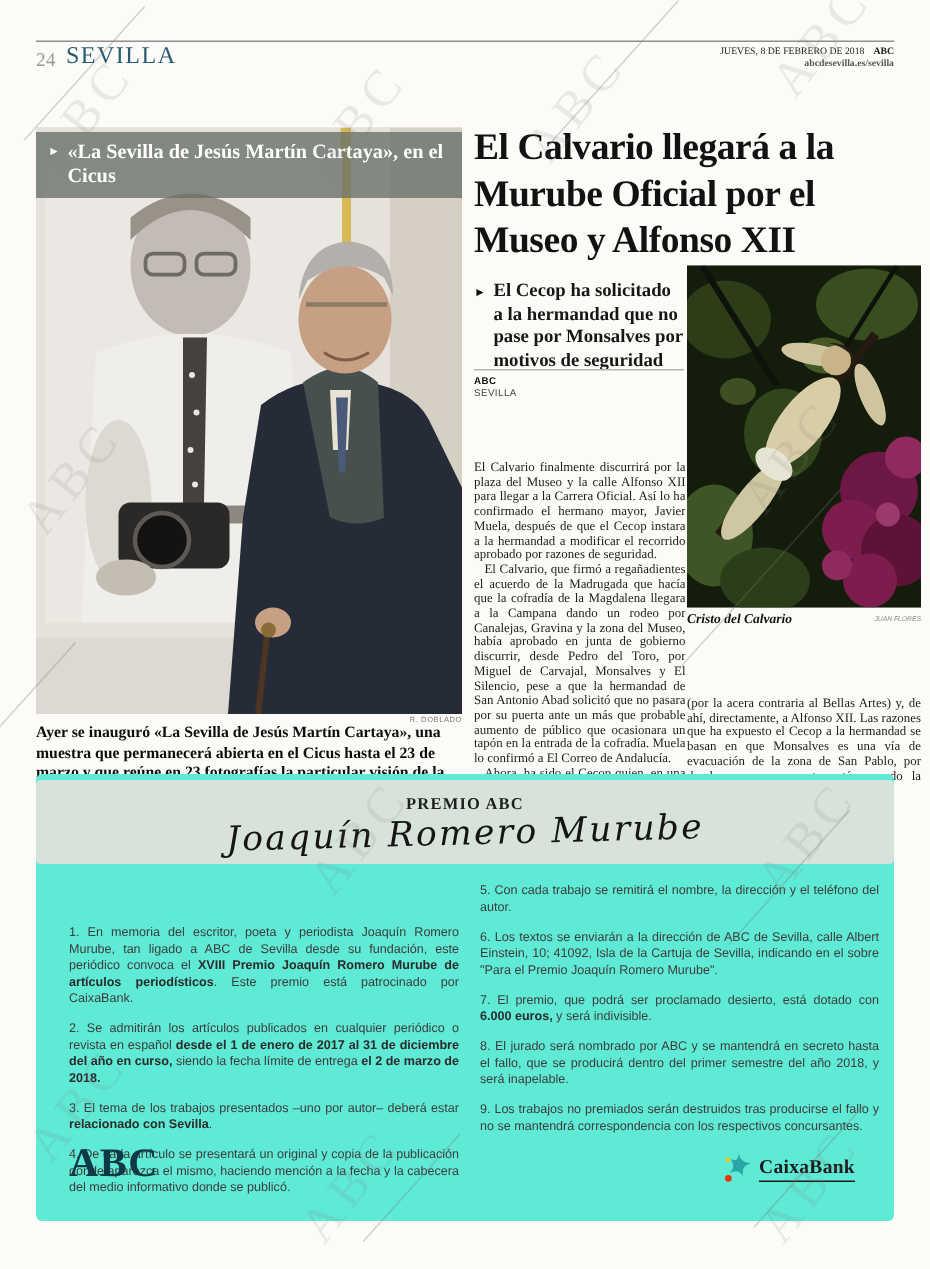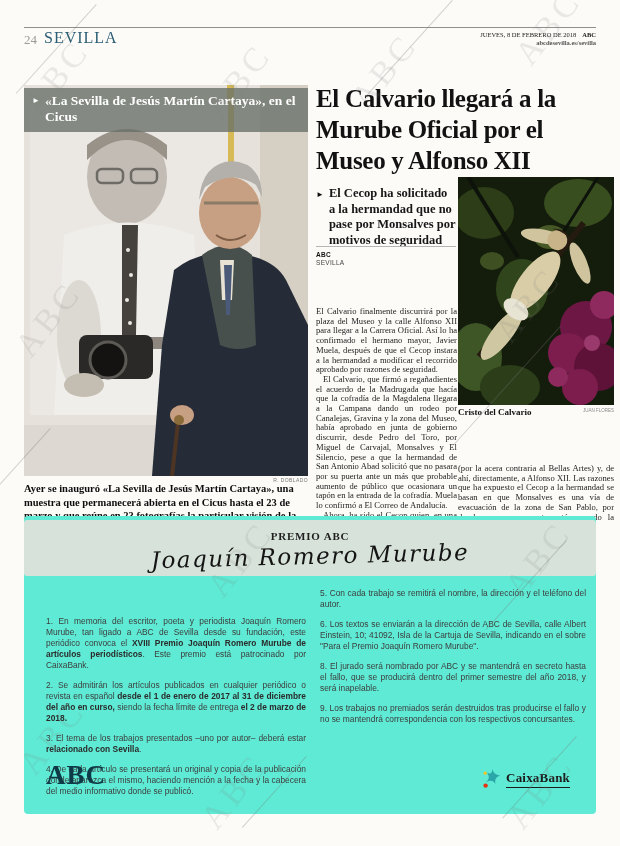--- a/index.html
+++ b/index.html
@@ -30,21 +30,21 @@
   .photo-left-caption{position:absolute;left:24px;top:482px;width:284px;font-weight:bold;
      font-size:10.5px;line-height:13.5px;color:#0d0d0d;}
   
   .headline{position:absolute;left:316px;top:83px;width:300px;height:96px;overflow:hidden;
      font-weight:bold;font-size:25px;line-height:31px;letter-spacing:-0.3px;color:#121212;}
   .subhead{position:absolute;left:316px;top:186px;width:140px;display:flex;gap:5px;
      font-weight:bold;font-size:12.5px;line-height:15.5px;color:#161616;}
   .subhead .arrow{font-size:8px;line-height:17px;flex:0 0 auto;color:#111;}
   .photo-right{position:absolute;left:458px;top:177px;width:156px;height:228px;overflow:hidden;background:#161e0d;}
   .photo-right-caption-row{position:absolute;left:458px;top:407px;width:156px;display:flex;
-     justify-content:space-between;align-items:flex-start;}
+     justify-content:space-between;align-items:center;font-style:italic;}
   .photo-right-caption{font-weight:bold;font-size:9px;color:#111;}
   .photo-right-credit{font-family:"Liberation Sans",sans-serif;font-size:4.5px;color:#8a8a8a;margin-top:1px;}
   .byline-rule{position:absolute;left:316px;top:246px;width:140px;height:1px;background:#b5b5b5;}
   .byline{position:absolute;left:316px;top:251px;font-family:"Liberation Sans",sans-serif;
      font-size:6.5px;line-height:7.5px;letter-spacing:0.3px;}
   .byline .agency{font-weight:bold;color:#111;}
   .byline .place{color:#444;}
   .body-col{font-size:8.6px;line-height:9.7px;text-align:justify;color:#1d1d1d;overflow:hidden;margin-top:40px;}
   .body-col p{margin:0;}
   .body-col p + p{text-indent:7px;}
@@ -208,20 +208,21 @@
   </div>
   <div class="rules rules-left">
       <p class="rule"><span>1. </span><span>En memoria del escritor, poeta y periodista Joaquín Romero Murube, tan ligado a ABC de Sevilla desde su fundación, este periódico convoca el </span><b>XVIII Premio Joaquín Romero Murube de artículos periodísticos</b><span>. Este premio está patrocinado por CaixaBank.</span></p>
       <p class="rule"><span>2. </span><span>Se admitirán los artículos publicados en cualquier periódico o revista en español </span><b>desde el 1 de enero de 2017 al 31 de diciembre del año en curso,</b><span> siendo la fecha límite de entrega </span><b>el 2 de marzo de 2018.</b></p>
       <p class="rule"><span>3. </span><span>El tema de los trabajos presentados –uno por autor– deberá estar </span><b>relacionado con Sevilla</b><span>.</span></p>
       <p class="rule"><span>4. </span><span>De cada artículo se presentará un original y copia de la publicación donde aparezca el mismo, haciendo mención a la fecha y la cabecera del medio informativo donde se publicó.</span></p>
     </div>
   <div class="rules rules-right">
       <p class="rule"><span>5. </span><span>Con cada trabajo se remitirá el nombre, la dirección y el teléfono del autor.</span></p>
       <p class="rule"><span>6. </span><span>Los textos se enviarán a la dirección de ABC de Sevilla, calle Albert Einstein, 10; 41092, Isla de la Cartuja de Sevilla, indicando en el sobre "Para el Premio Joaquín Romero Murube".</span></p>
+      <p class="rule"><span>7. </span><span>El premio, que podrá ser proclamado desierto, está dotado con </span><b>6.000 euros,</b><span> y será indivisible.</span></p>
       <p class="rule"><span>8. </span><span>El jurado será nombrado por ABC y se mantendrá en secreto hasta el fallo, que se producirá dentro del primer semestre del año 2018, y será inapelable.</span></p>
       <p class="rule"><span>9. </span><span>Los trabajos no premiados serán destruidos tras producirse el fallo y no se mantendrá correspondencia con los respectivos concursantes.</span></p>
     </div>
   <div class="abc-logo">ABC</div>
   <div class="caixabank">
     <svg width="20" height="22" viewBox="0 0 20 22">
       <path d="M10.5,1 C11.5,5 13.5,7 18.5,7.5 C14,9 12.5,11 13.5,16 C11,12.5 9,12 4.5,14 C7.5,10.5 7.5,8.5 5,4.5 C8.5,6.5 10,5.5 10.5,1 Z" fill="#2aa5a8"></path>
       <circle cx="3.6" cy="17.6" r="2.2" fill="#e63312"></circle>
       <circle cx="3.2" cy="5.2" r="1.6" fill="#f7c21f"></circle>
     </svg>

